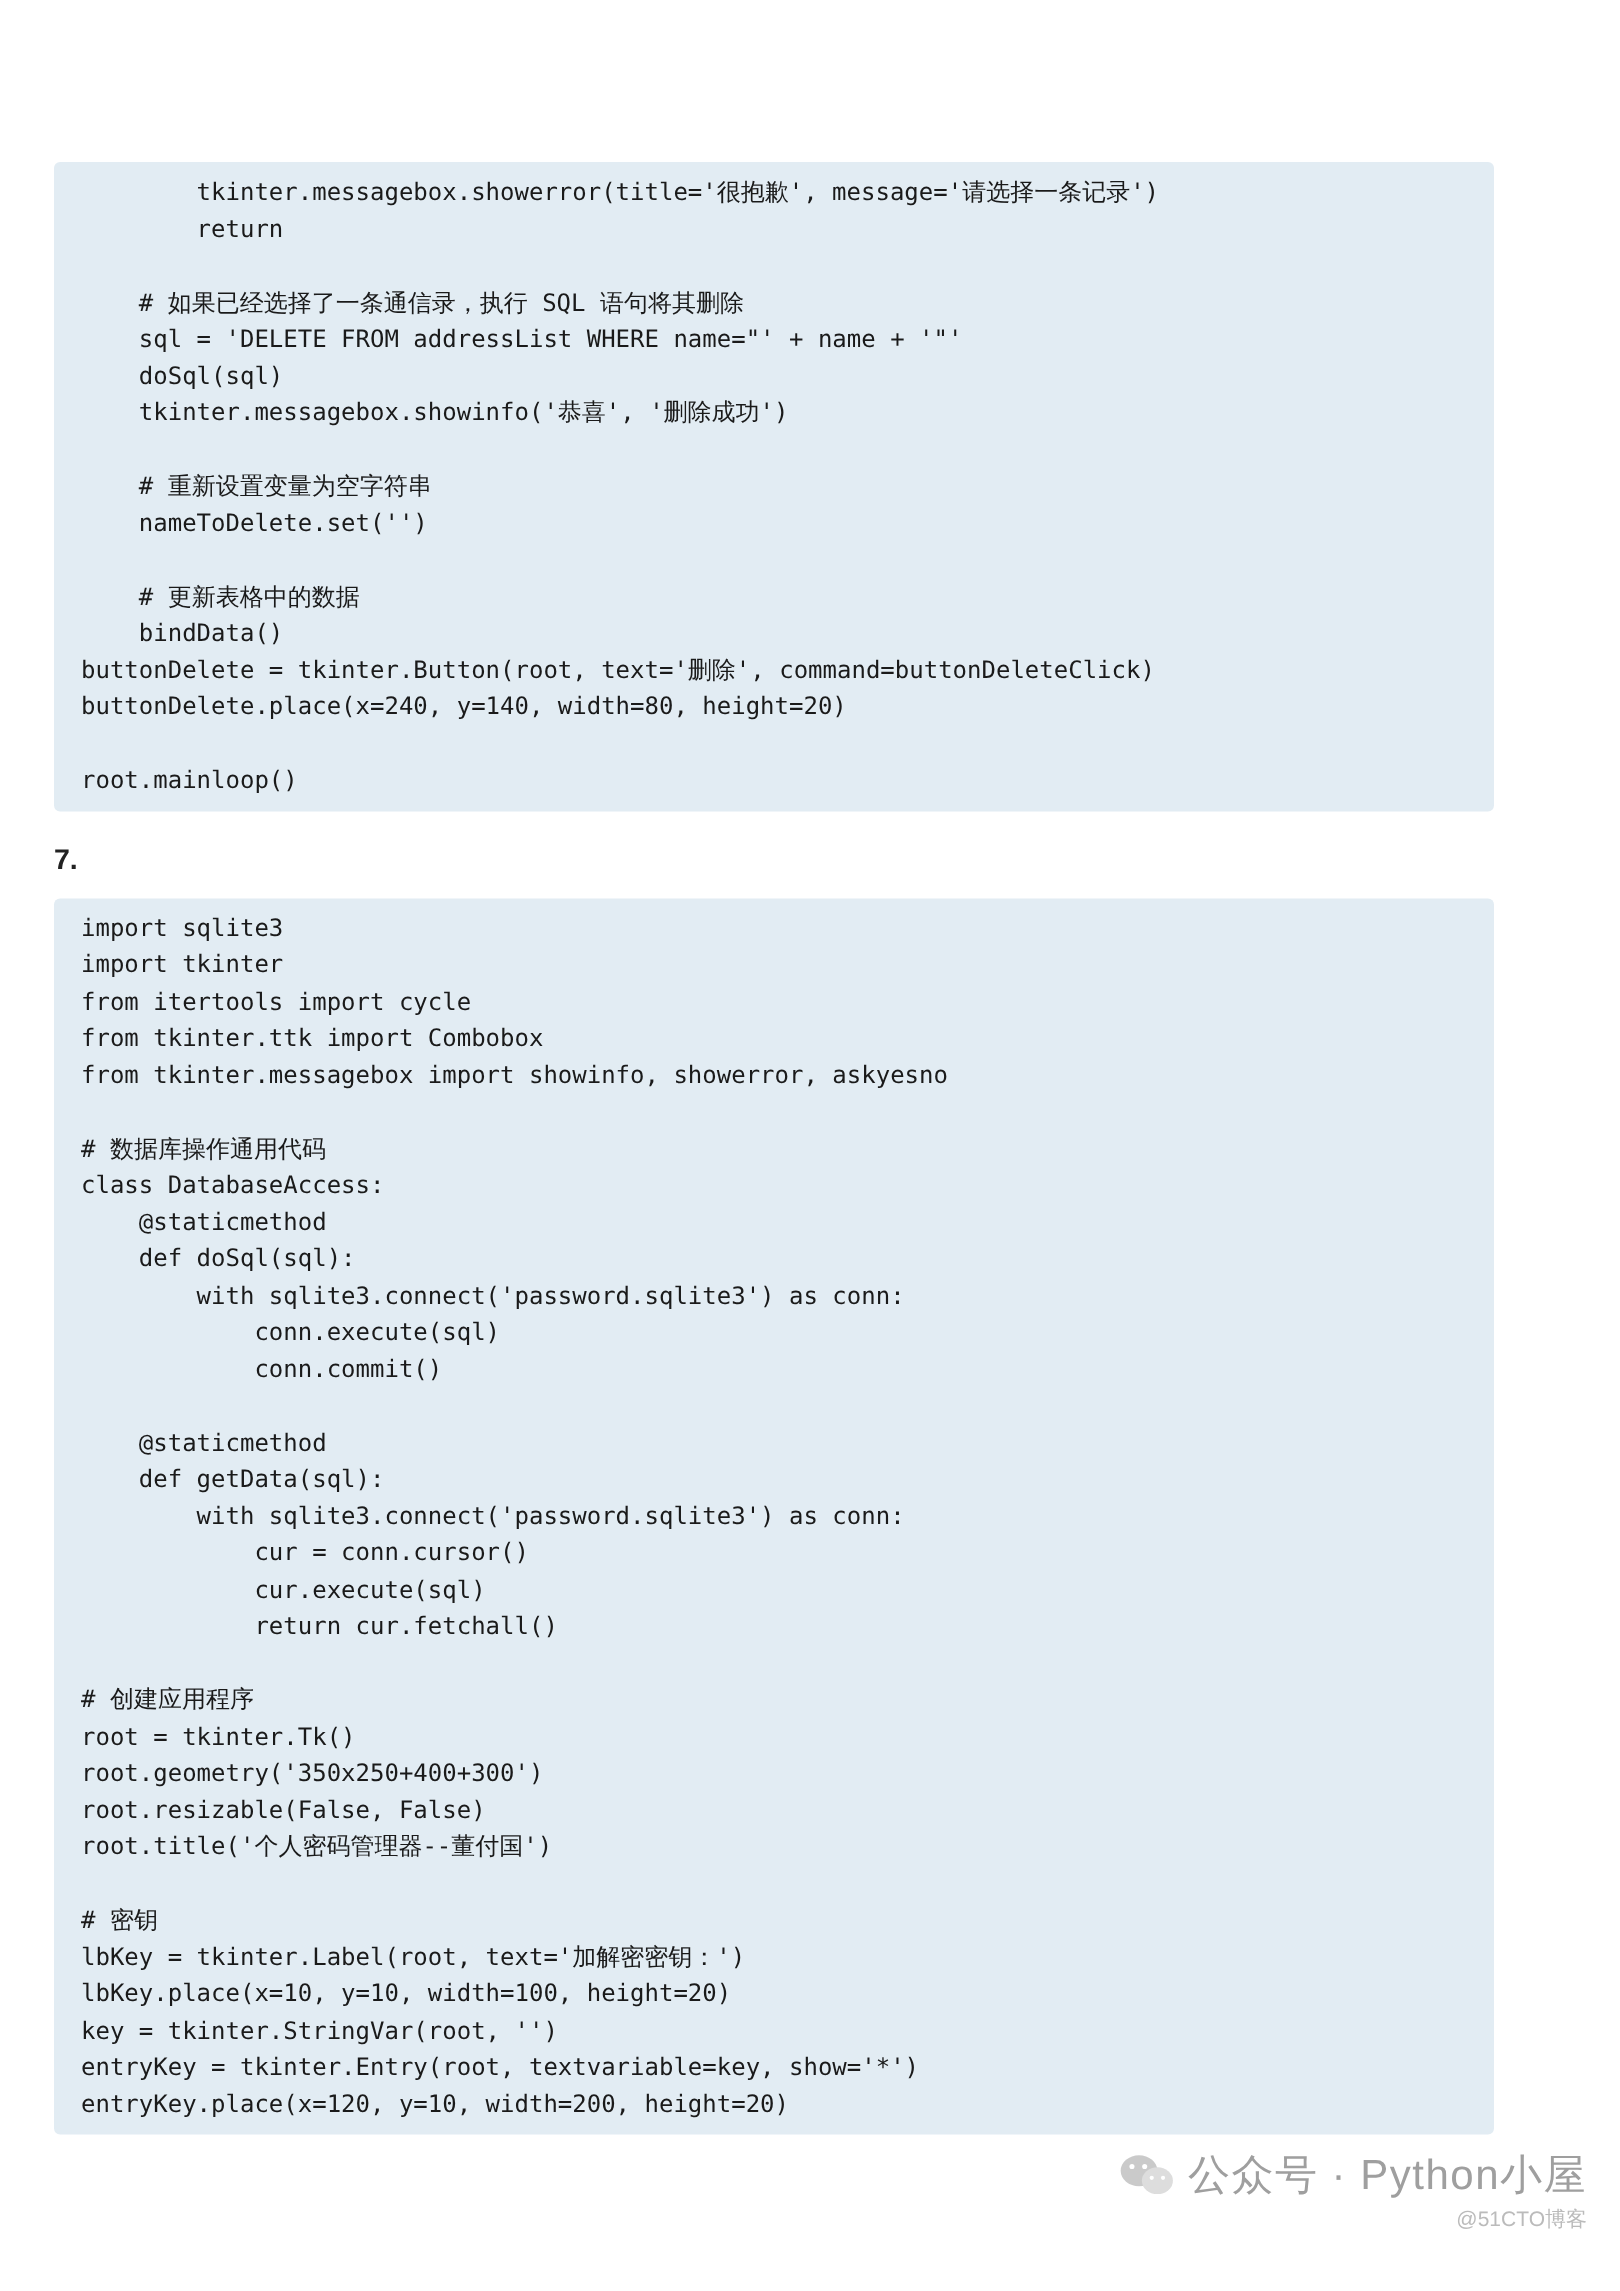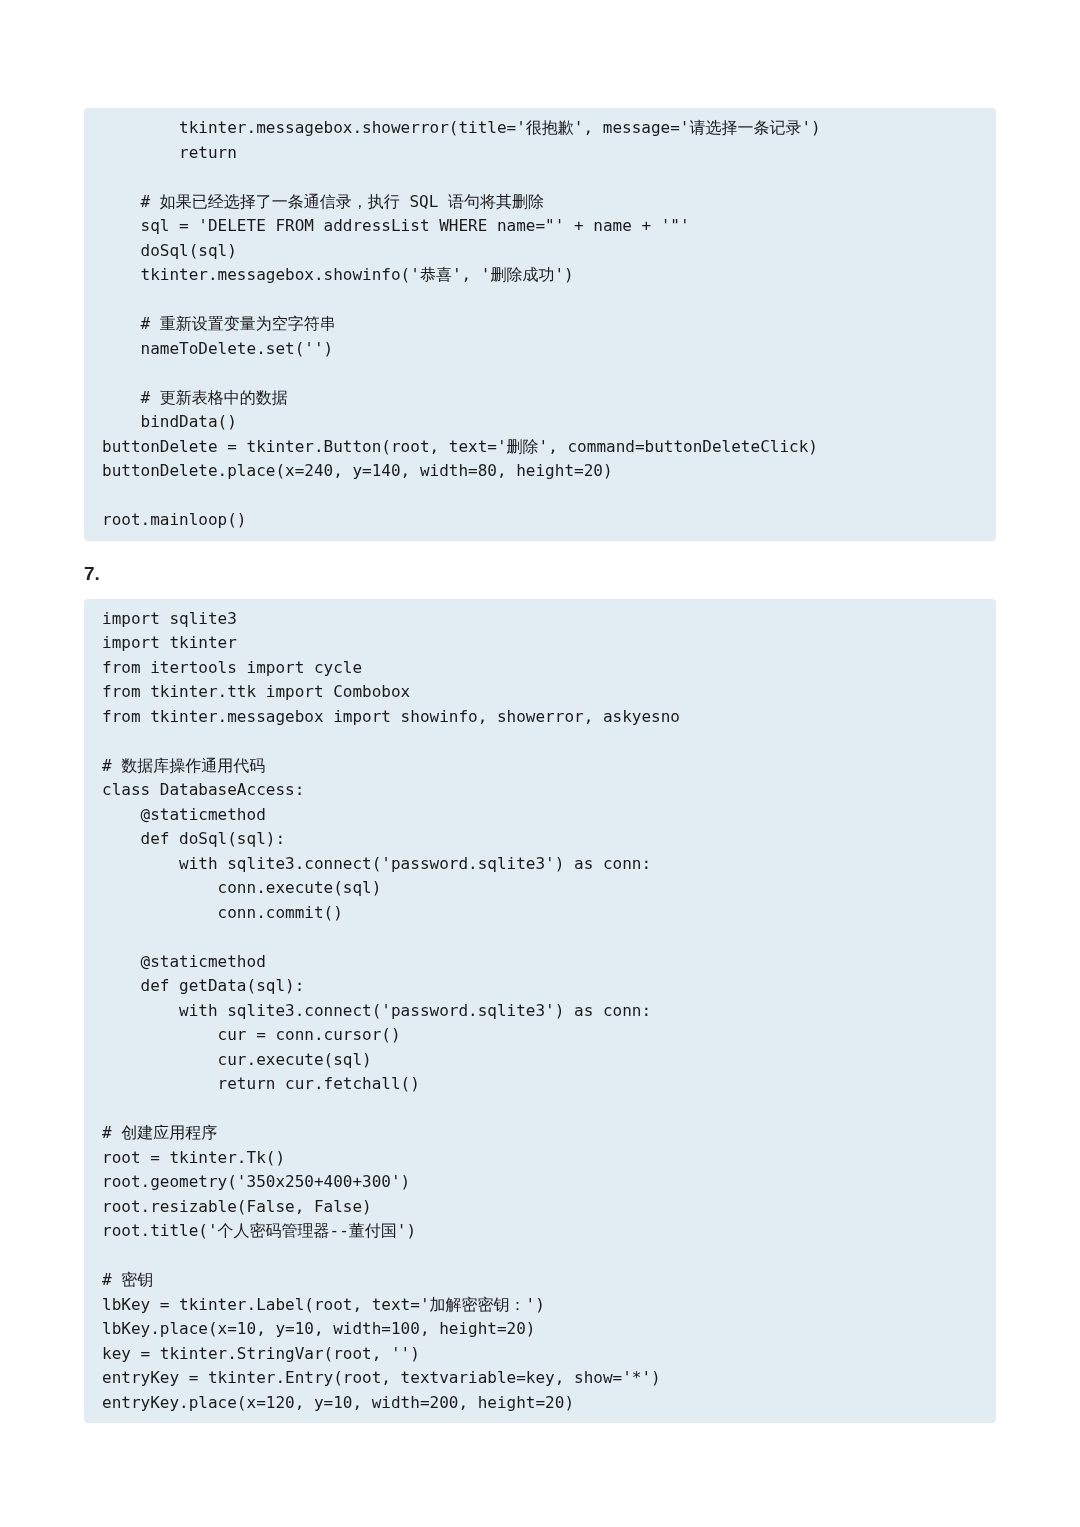--- a/index.html
+++ b/index.html
@@ -1,17 +1,17 @@
 <!DOCTYPE html>
 <html><head>
 <meta charset="utf-8">
 <style>
   * { margin: 0; padding: 0; box-sizing: border-box; }
   html, body { width: 1080px; background: #ffffff; font-family: "Helvetica Neue", Arial, sans-serif; }
-  .page { width: 1080px; padding: 108px 84px 60px 84px; position: relative; }
+  .page { width: 1080px; padding: 108px 84px 60px 36px; position: relative; }
   .code-block {
     background: #e2ecf3;
     border-radius: 4px;
     padding: 8px 18px;
     margin-bottom: 22px;
     font-family: "Menlo", "Consolas", "DejaVu Sans Mono", monospace;
     font-size: 16px;
     line-height: 24.5px;
     color: #1a1a1a;
     white-space: pre;
@@ -105,14 +105,30 @@
 root.resizable(False, False)
 root.title('个人密码管理器--董付国')
 
 # 密钥
 lbKey = tkinter.Label(root, text='加解密密钥：')
 lbKey.place(x=10, y=10, width=100, height=20)
 key = tkinter.StringVar(root, '')
 entryKey = tkinter.Entry(root, textvariable=key, show='*')
 entryKey.place(x=120, y=10, width=200, height=20)</pre>
 
+  <div class="watermark">
+    <div class="watermark-row">
+      <span class="wechat-icon">
+        <svg viewBox="0 0 40 34" width="38" height="32">
+          <ellipse cx="14" cy="14" rx="13" ry="11" fill="#9a9a9a"></ellipse>
+          <ellipse cx="27" cy="21" rx="11" ry="9.5" fill="#bdbdbd"></ellipse>
+          <circle cx="9" cy="11" r="1.8" fill="#fff"></circle>
+          <circle cx="18" cy="11" r="1.8" fill="#fff"></circle>
+          <circle cx="23" cy="19" r="1.5" fill="#fff"></circle>
+          <circle cx="31" cy="19" r="1.5" fill="#fff"></circle>
+        </svg>
+      </span>
+      <span class="wm-text">公众号 · Python小屋</span>
+    </div>
+    <div class="wm-sub">@51CTO博客</div>
+  </div>
 
 </div>
 
 </body></html>

